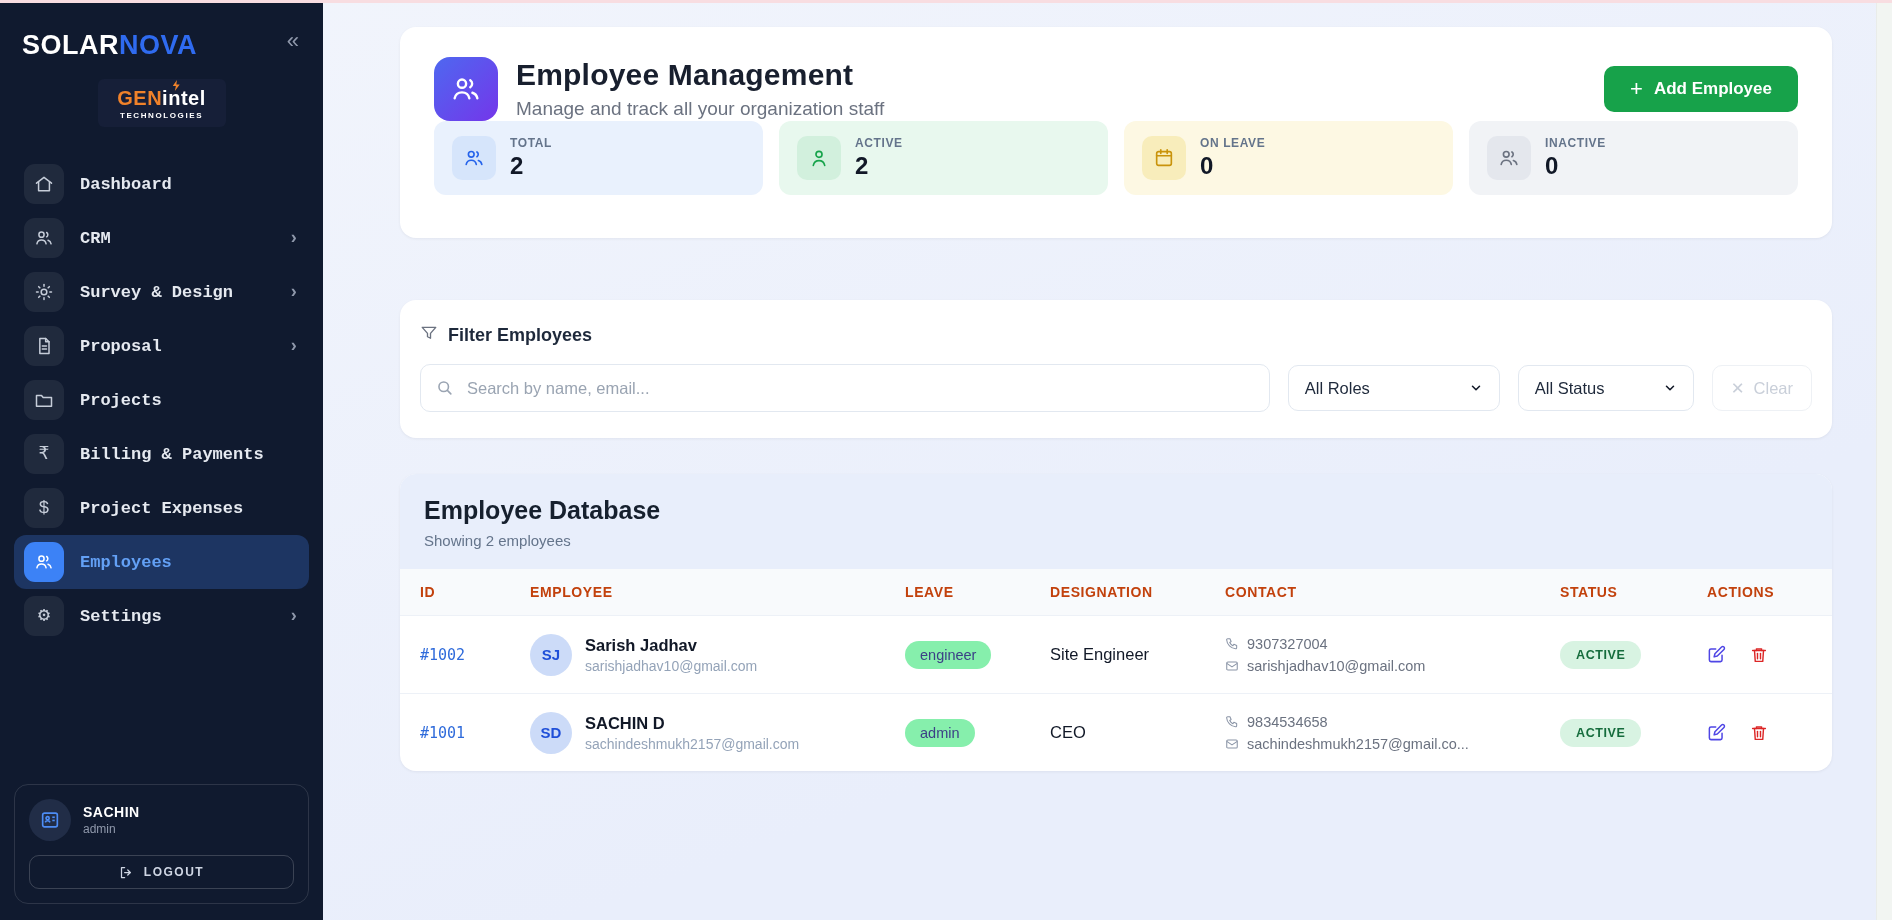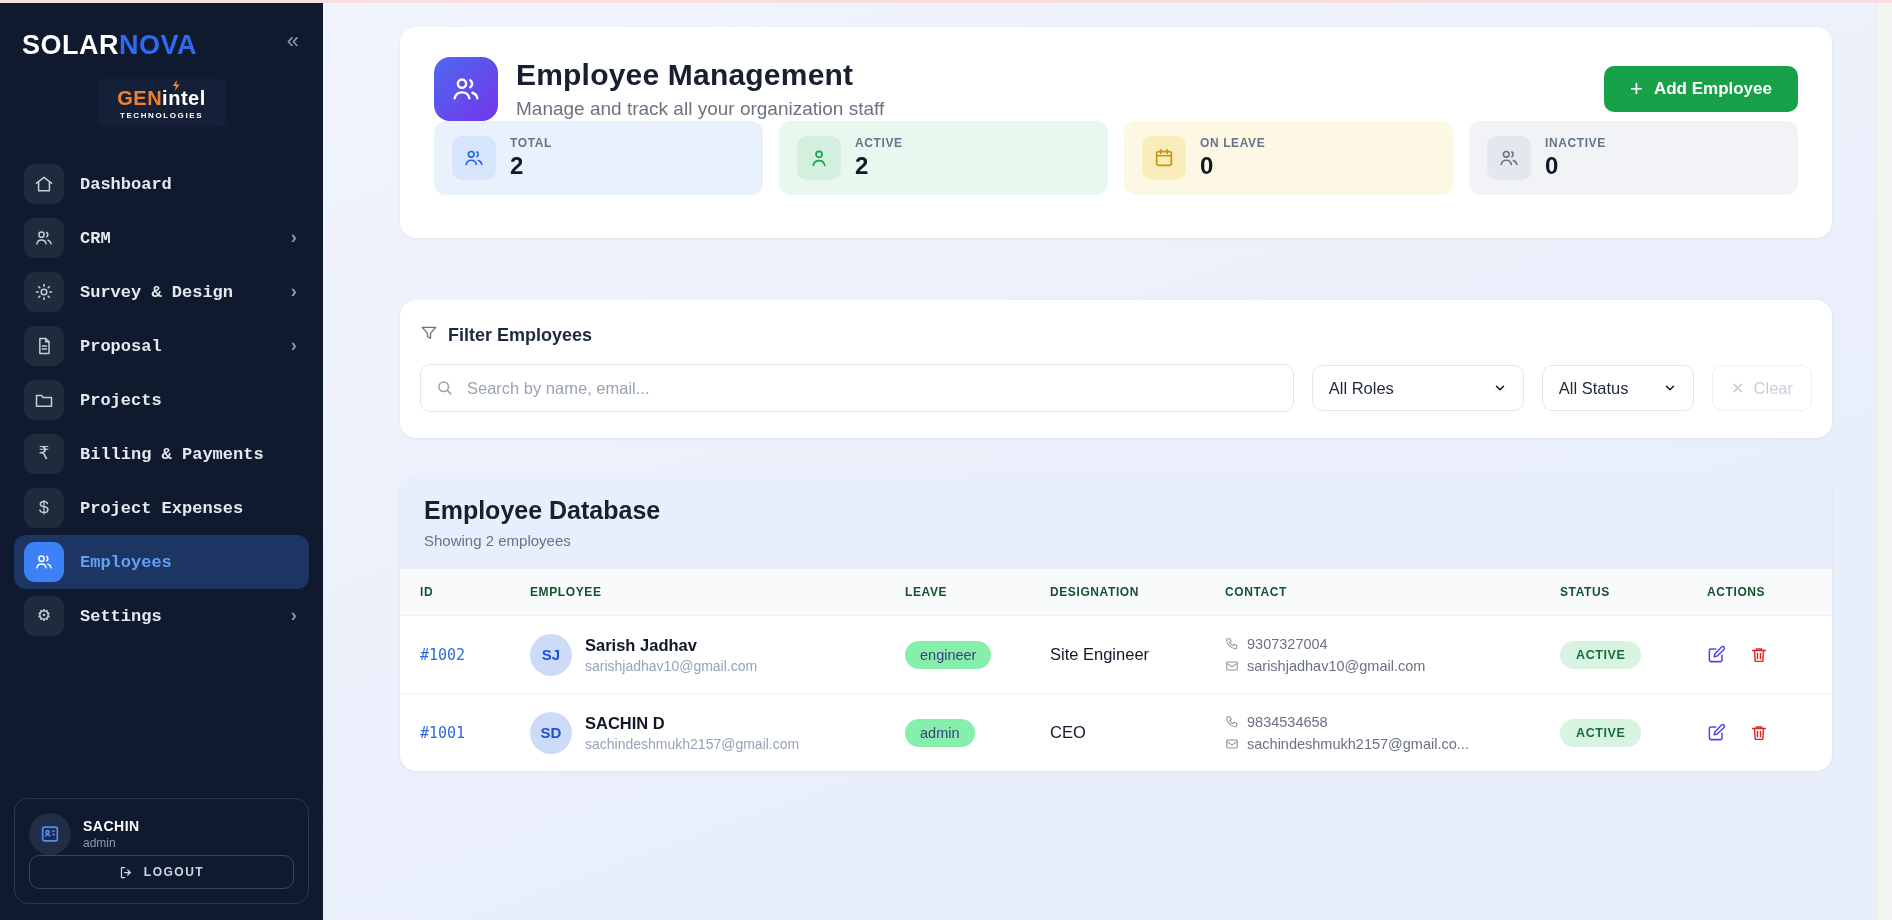--- a/index.html
+++ b/index.html
@@ -51,21 +51,21 @@
 
   .user-card {
     margin:auto 14px 16px 14px; border:1px solid rgba(255,255,255,.12);
     border-radius:14px; padding:14px;
   }
   .user-row { display:flex; align-items:center; gap:12px; }
   .user-avatar { width:42px; height:42px; border-radius:50%; background:#212d47; display:flex; align-items:center; justify-content:center; color:#4d8df6; }
   .user-name { color:#ffffff; font-weight:bold; font-size:14px; letter-spacing:.5px; }
   .user-role { color:#8f98ab; font-size:12px; margin-top:2px; }
   .logout-btn {
-    border:1px solid rgba(255,255,255,.18); border-radius:10px;
+    margin-top:14px; border:1px solid rgba(255,255,255,.18); border-radius:10px;
     height:34px; display:flex; align-items:center; justify-content:center; gap:10px;
     color:#cfd6e4; font-size:12px; font-weight:bold; letter-spacing:1.5px; cursor:pointer; background:transparent; width:100%;
   }
 
   
   .main { position:absolute; left:323px; top:3px; right:16px; bottom:0; overflow:hidden; }
   .content { width:1432px; margin-left:77px; }
   .card { background:#ffffff; border-radius:16px; box-shadow:0 1px 3px rgba(16,24,40,.06); }
 
   
@@ -108,36 +108,36 @@
     width:100%; height:48px; border:1px solid #e2e8f0; border-radius:10px;
     padding:0 16px 0 46px; font-size:16.5px; color:#1e293b; outline:none; font-family:inherit;
   }
   .search-input::placeholder { color:#9aa4b2; }
   .select-box {
     height:46px; border:1px solid #e2e8f0; border-radius:10px; background:#fff;
     display:flex; align-items:center; justify-content:space-between; padding:0 16px;
     font-size:16.5px; color:#1e293b; cursor:pointer;
   }
   .select-roles { width:212px; }
-  .select-status { width:152px; }
+  .select-status { width:176px; }
   .select-chevron { color:#111827; }
   .clear-btn {
     height:46px; border:1px solid #eef1f5; border-radius:10px; background:#fff;
     color:#c9cfd9; font-size:16.5px; display:flex; align-items:center; gap:9px;
     padding:0 18px; cursor:pointer; font-family:inherit;
   }
 
   
   .table-card { margin-top:36px; overflow:hidden; padding:0; }
   .table-header-band { background:#e8eefb; padding:22px 24px 20px 24px; }
   .table-title { font-size:25px; font-weight:bold; color:#16202e; }
   .table-subtitle { font-size:15px; color:#64748b; margin-top:7px; }
   .tgrid { display:grid; grid-template-columns:110px 375px 145px 175px 335px 147px 1fr; align-items:center; padding:0 20px; }
   .thead { background:#f8fafc; height:46px; }
-  .th { font-size:12px; font-weight:bold; letter-spacing:.6px; color:#14532d; }
+  .th { font-size:14px; font-weight:bold; letter-spacing:.6px; color:#c2410c; }
   .trow { height:78px; border-top:1px solid #edf1f7; }
   .cell-id { font-family:"DejaVu Sans Mono", monospace; font-size:15px; color:#2f6bdb; }
   .emp-cell { display:flex; align-items:center; gap:13px; }
   .emp-avatar {
     width:42px; height:42px; border-radius:50%; background:#ccdbf8; color:#1f4fd8;
     font-weight:bold; font-size:15px; display:flex; align-items:center; justify-content:center; flex:0 0 42px;
   }
   .emp-name { font-size:16.5px; font-weight:bold; color:#111827; }
   .emp-email { font-size:14px; color:#94a3b8; margin-top:3px; }
   .role-pill { display:inline-block; background:#86efac; color:#3c4086; font-size:14.5px; padding:6px 15px; border-radius:999px; }

